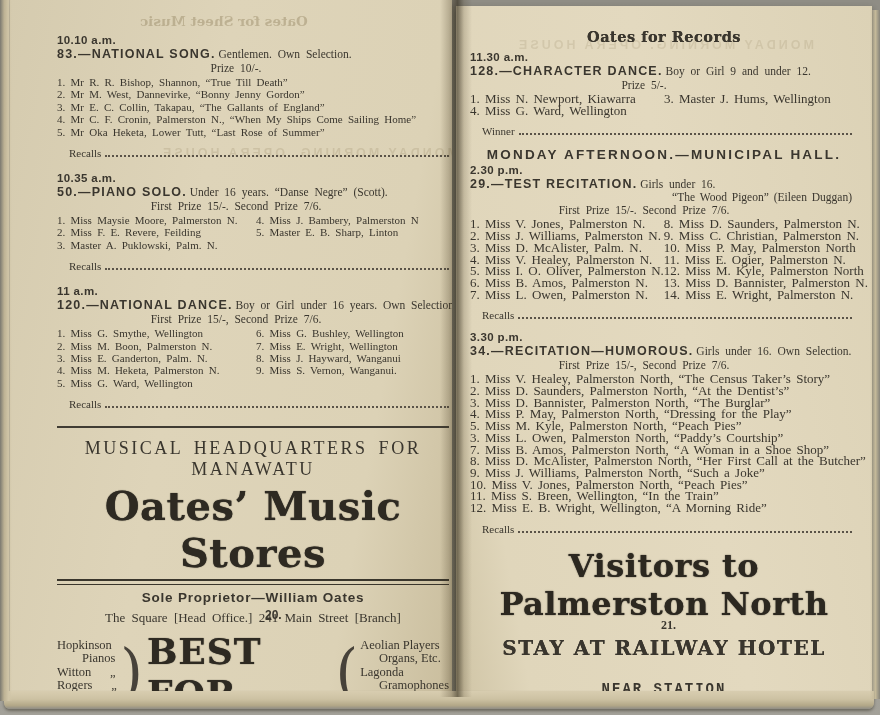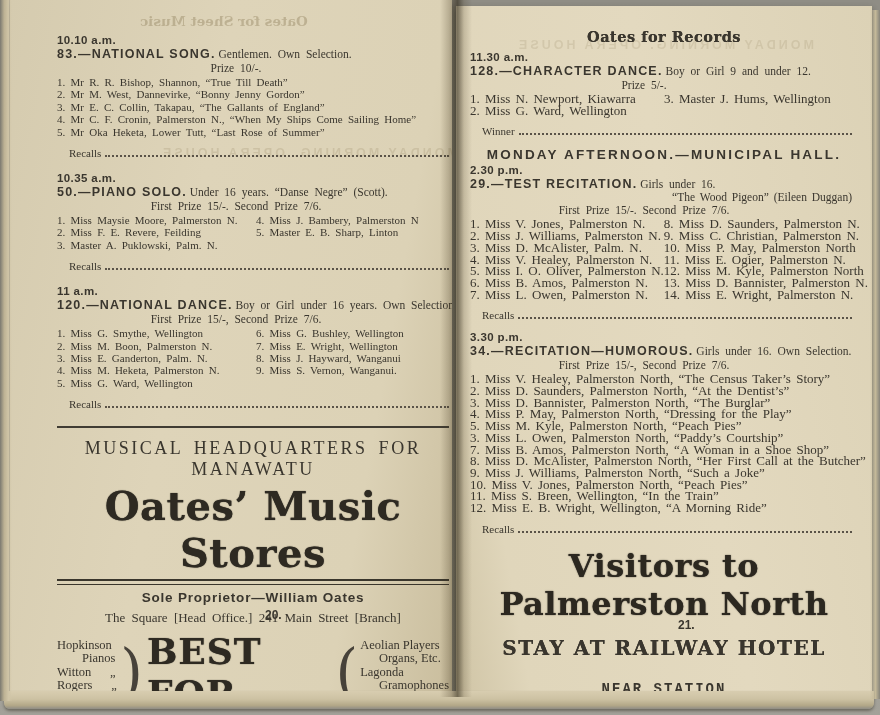--- a/index.html
+++ b/index.html
@@ -210,21 +210,21 @@
       <div class="sec">
         <div class="time">11.30 a.m.</div>
         <div class="head">
           <span class="hb">128.—CHARACTER DANCE.</span>
           <span class="ht">Boy or Girl 9 and under 12.</span>
         </div>
         <div class="prize">Prize 5/-.</div>
         <div class="cols">
           <div class="col">
             <div class="e">1. Miss N. Newport, Kiawarra</div>
-            <div class="e">2. Miss G. Ward, Wellington</div>
+            <div class="e">4. Miss G. Ward, Wellington</div>
           </div>
           <div class="col">
             <div class="e">3. Master J. Hums, Wellington</div>
           </div>
         </div>
         <div class="leader">
           <span>Winner</span>
           <span class="dots"></span>
         </div>
       </div>
@@ -293,21 +293,21 @@
       </div>
 
       <div class="ad-right">
         <div class="v-title">Visitors to Palmerston North</div>
         <div class="v-hotel">STAY AT RAILWAY HOTEL</div>
         <div class="v-near">NEAR  STATION</div>
         <div class="v-line">Just been renovated throughout.   Everything the best.</div>
 
       </div>
 
-      <div class="pagenum" style="left:222px;top:612px;">21.</div>
+      <div class="pagenum" style="left:205px;top:612px;font-family:Liberation Serif, serif;">21.</div>
     </div>
   </div>
 
   <div class="gutter"></div>
   <div class="edge-left"></div>
   <div class="edge-right"></div>
   <div class="stack-bottom"></div>
 </div>
 
 </body></html>

